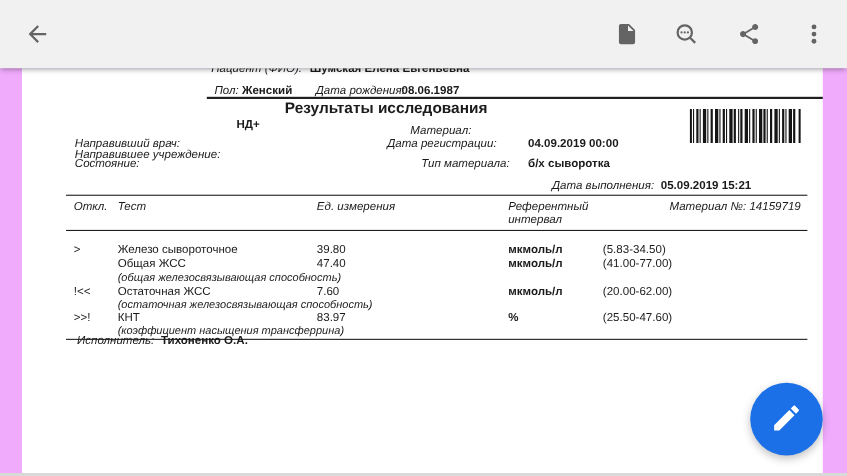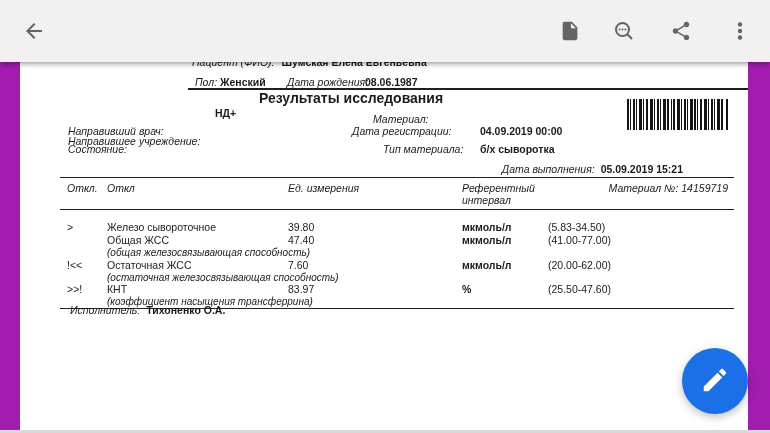--- a/index.html
+++ b/index.html
@@ -1,16 +1,16 @@
 <!DOCTYPE html>
 <html><head>
 <meta charset="utf-8">
 <style>
   html,body{margin:0;padding:0;}
-  .app{position:relative;width:770px;height:433px;background:#a21caf;overflow:hidden;
+  .app{position:relative;width:770px;height:433px;background:#f0abfc;overflow:hidden;
        font-family:"Liberation Sans",sans-serif;-webkit-font-smoothing:antialiased;}
 
   
   .toolbar{position:absolute;top:0;left:0;right:0;height:62px;background:#f1f1f1;z-index:8;
            box-shadow:0 3px 5px -1px rgba(0,0,0,.38);}
   .icon-btn{position:absolute;top:7px;width:48px;height:48px;border:none;background:transparent;
             display:flex;align-items:center;justify-content:center;padding:0;cursor:pointer;}
   .icon-btn svg{display:block;}
 
   
@@ -166,21 +166,21 @@
       </div>
 
       <div class="abs row-flex" style="top:101px;right:65px;gap:6px;">
         <span class="lbl">Дата выполнения:</span>
         <span class="val">05.09.2019 15:21</span>
       </div>
 
       <div class="results">
         <div class="tgrid thead">
           <span>Откл.</span>
-          <span>Откл</span>
+          <span>Тест</span>
           <span>Ед. измерения</span>
           <span>Референтный интервал</span>
         </div>
         <div class="tbody">
           <div class="tgrid trow">
             <span>&gt;</span>
             <span>Железо сывороточное</span>
             <span>39.80</span>
             <span class="unit">мкмоль/л</span>
             <span>(5.83-34.50)</span>

